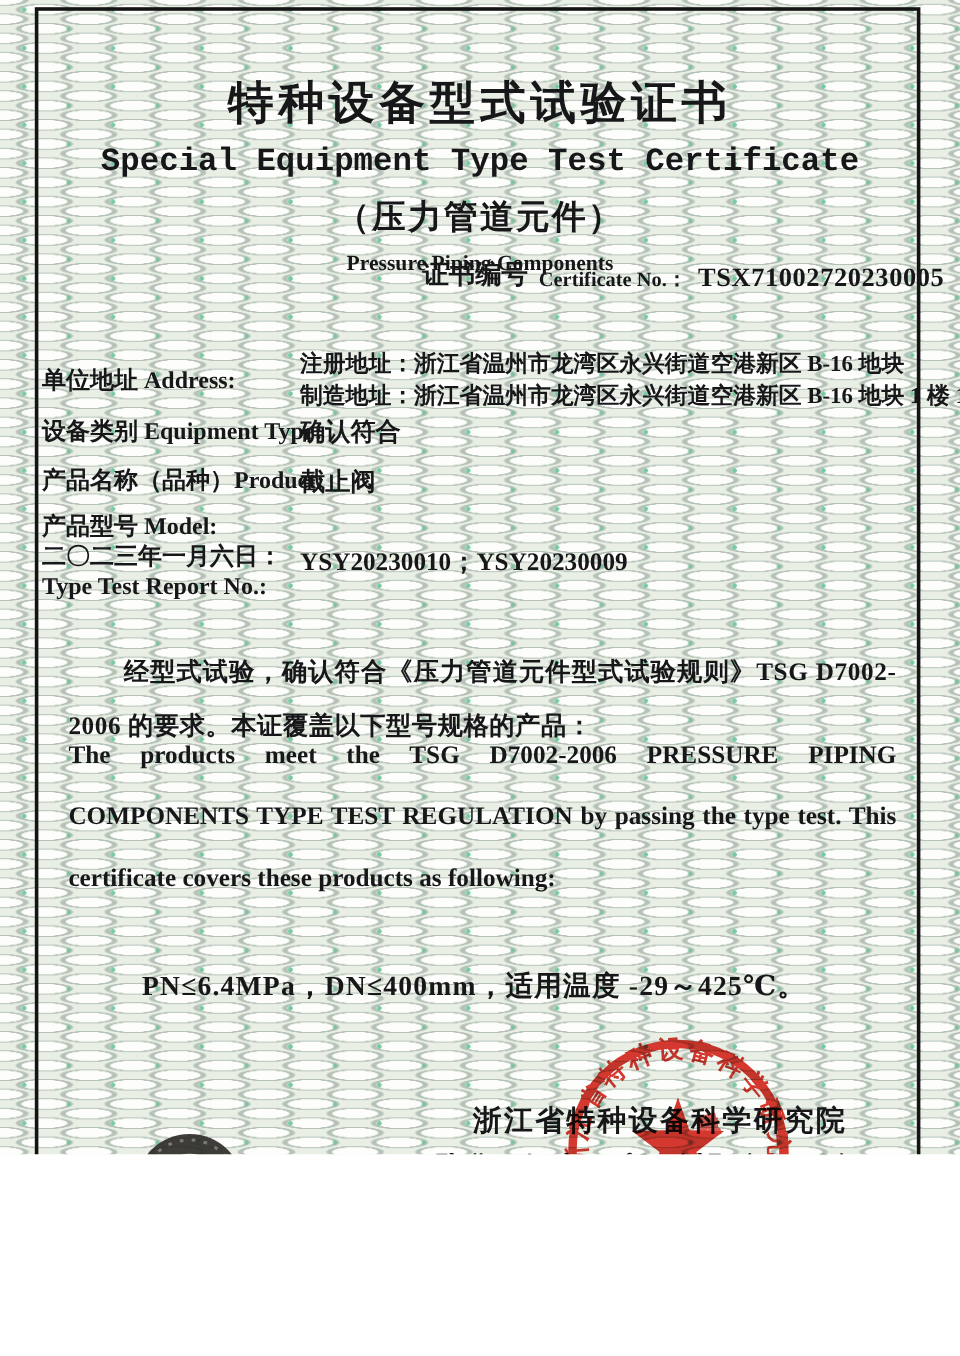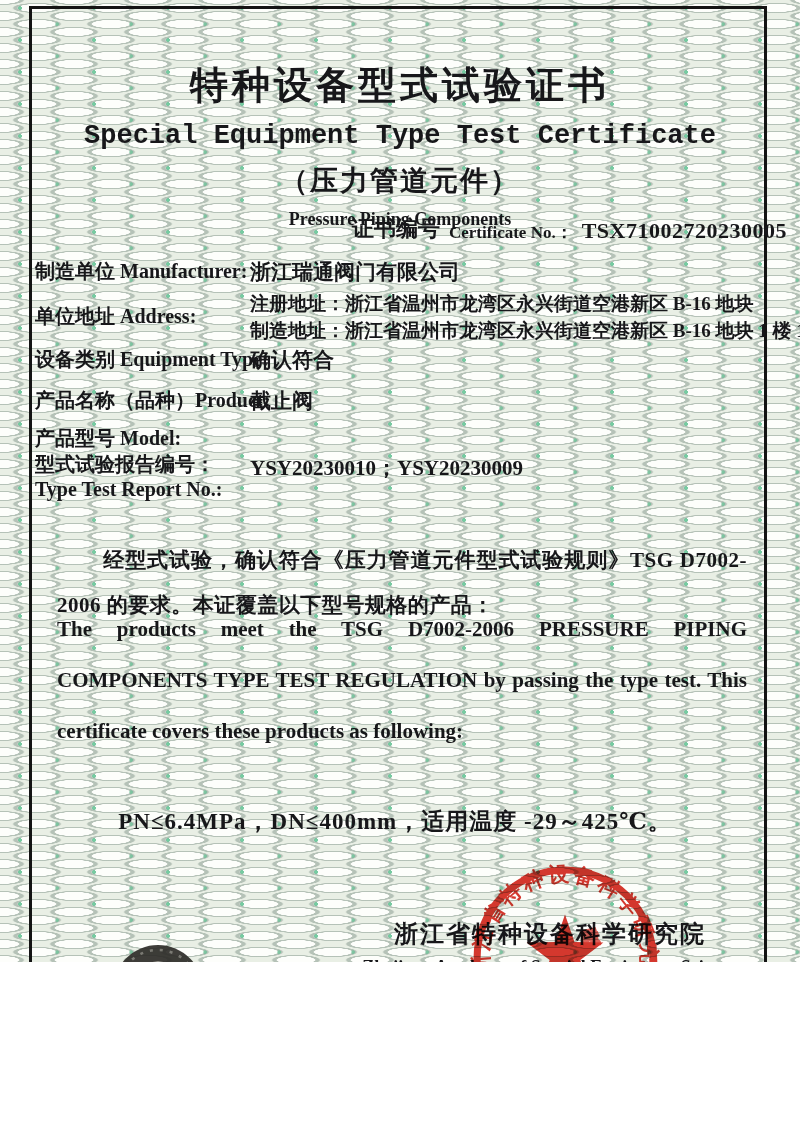--- a/index.html
+++ b/index.html
@@ -65,24 +65,20 @@
     <div class="subtitle-cn">（压力管道元件）</div>
     <div class="subtitle-en">Pressure Piping Components</div>
   </div>
 
   <div class="certno">
     <span class="cn">证书编号</span>
     <span class="en">Certificate No.：</span>
     <span class="val">TSX71002720230005</span>
   </div>
 
-  <div class="row r1">
-    <div class="label">制造单位 Manufacturer:</div>
-    <div class="value">浙江瑞通阀门有限公司</div>
-  </div>
 
   <div class="row r2">
     <div class="label">单位地址 Address:</div>
     <div class="addr-lines">
       <div>注册地址：浙江省温州市龙湾区永兴街道空港新区 B-16 地块</div>
       <div>制造地址：浙江省温州市龙湾区永兴街道空港新区 B-16 地块 1 楼 1 车间</div>
     </div>
   </div>
 
   <div class="row r3">
@@ -94,21 +90,21 @@
     <div class="label">产品名称（品种）Product:</div>
     <div class="value">截止阀</div>
   </div>
 
   <div class="row r5">
     <div class="label">产品型号 Model:</div>
   </div>
 
   <div class="row r6">
     <div class="label">
-      <div>型式试验报告编号：</div>
+      <div>二〇二三年一月六日：</div>
       <div>Type Test Report No.:</div>
     </div>
     <div class="value">YSY20230010；YSY20230009</div>
   </div>
 
   <div class="para-cn">经型式试验，确认符合《压力管道元件型式试验规则》TSG D7002-2006 的要求。本证覆盖以下型号规格的产品：</div>
   <div class="para-en">The products meet the TSG D7002-2006 PRESSURE PIPING COMPONENTS TYPE TEST REGULATION by passing the type test. This certificate covers these products as following:</div>
   <div class="spec">PN≤6.4MPa，DN≤400mm，适用温度 -29～425℃。</div>
 
   <div class="issuer">

